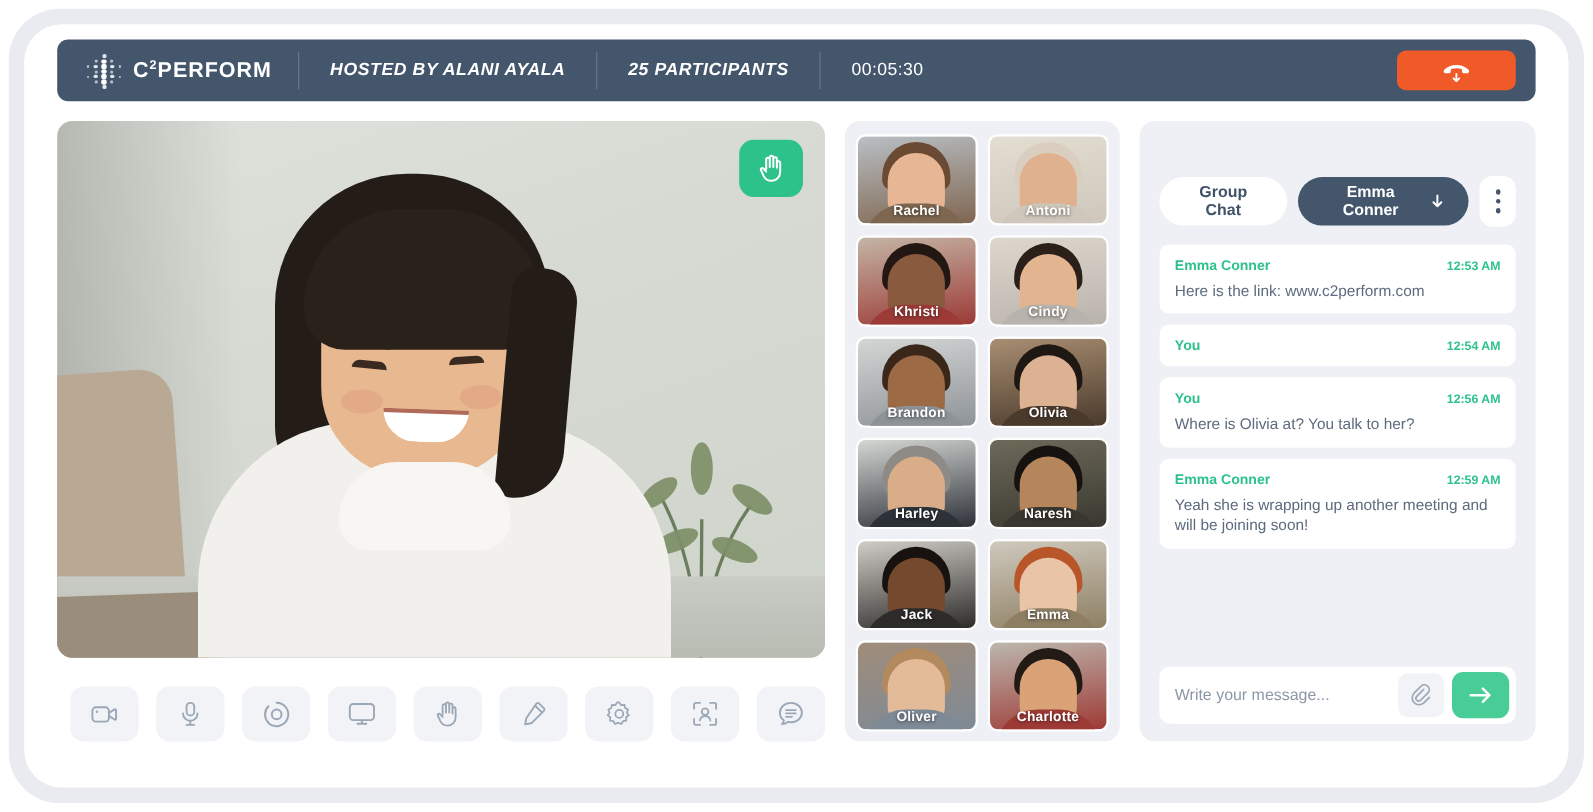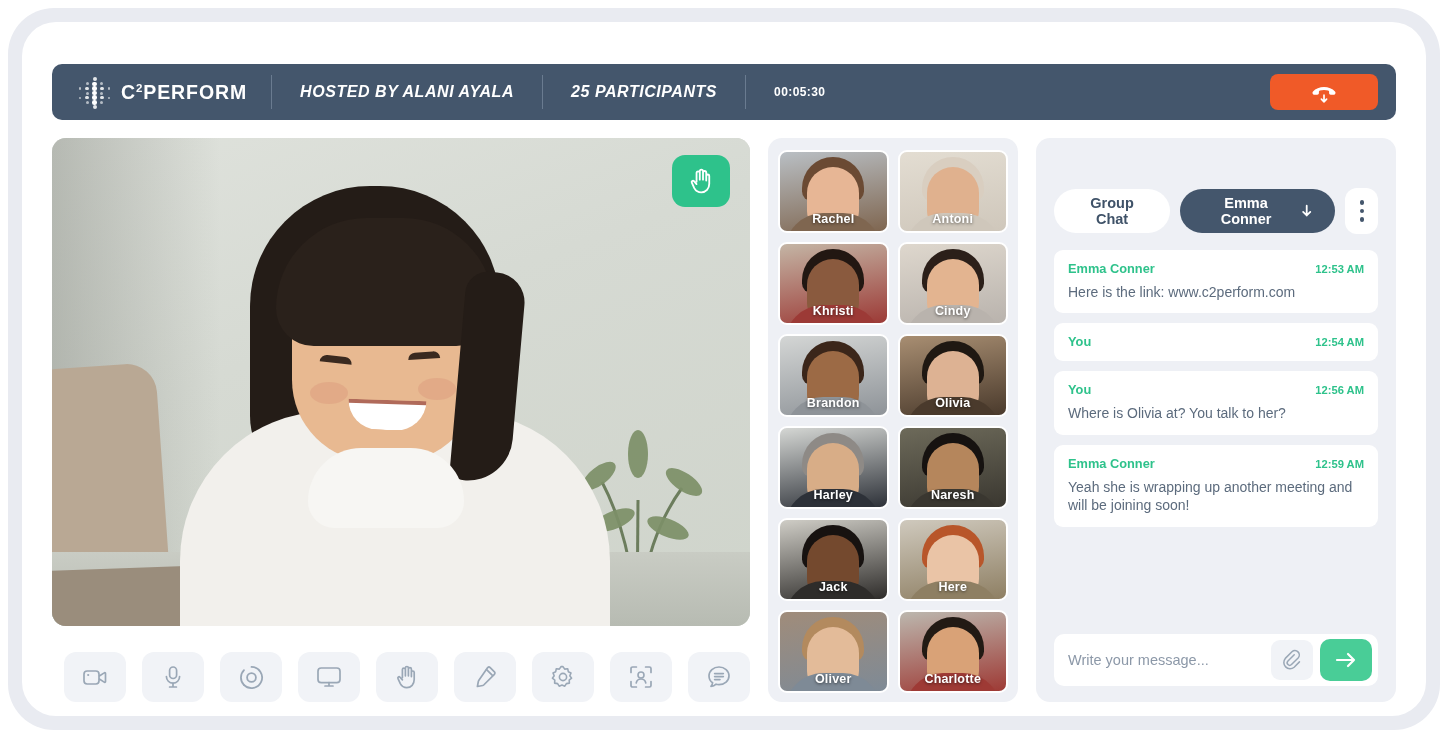--- a/index.html
+++ b/index.html
@@ -25,21 +25,21 @@
   }
   .card {
     position: absolute;
     left: 22px; top: 22px;
     width: 1404px; height: 694px;
     background: #ffffff;
     border-radius: 34px;
   }
   .inner {
     position: absolute;
-    left: 52px; top: 64px;
+    left: 52px; top: 36px;
     width: 1344px; height: 638px;
   }
 
   
   .header {
     height: 56px;
     background: #44566c;
     border-radius: 10px;
     display: flex;
     align-items: center;
@@ -58,21 +58,21 @@
   }
   .brand-name sup { font-size: 11.5px; vertical-align: super; font-weight: 700; }
   .divider { width: 1px; height: 34px; background: #6a7b90; }
   .hdr-item {
     color: #ffffff; font-size: 16px; font-weight: 700;
     letter-spacing: 0.55px; padding: 0 28px;
     white-space: nowrap;
     font-style: italic;
   }
   .hdr-time {
-    color: #ffffff; font-size: 12px; font-weight: 700;
+    color: #ffffff; font-size: 16px; font-weight: 400;
     letter-spacing: 0.4px; padding: 0 28px;
   }
   .end-call {
     position: absolute; right: 18px; top: 50%;
     transform: translateY(-50%);
     width: 108px; height: 36px;
     background: #f05a28;
     border: none; border-radius: 8px;
     display: flex; align-items: center; justify-content: center;
     cursor: pointer;
@@ -529,21 +529,21 @@
             <div class="t-hair" style="background: rgb(23, 18, 16);"></div>
             <div class="t-head" style="background: rgb(116, 73, 46);"></div>
             <div class="t-shoulder" style="background: rgb(46, 44, 42);"></div>
             <div class="t-name">Jack</div>
           </div>
           <div class="thumb">
             <div class="t-bg" style="background: linear-gradient(170deg, rgb(207, 201, 189), rgb(142, 127, 99));"></div>
             <div class="t-hair" style="background: rgb(184, 86, 42);"></div>
             <div class="t-head" style="background: rgb(234, 196, 166);"></div>
             <div class="t-shoulder" style="background: rgb(142, 127, 99);"></div>
-            <div class="t-name">Here</div>
+            <div class="t-name">Emma</div>
           </div>
           <div class="thumb">
             <div class="t-bg" style="background: linear-gradient(170deg, rgb(160, 140, 122), rgb(126, 138, 150));"></div>
             <div class="t-hair" style="background: rgb(179, 138, 94);"></div>
             <div class="t-head" style="background: rgb(227, 187, 153);"></div>
             <div class="t-shoulder" style="background: rgb(126, 138, 150);"></div>
             <div class="t-name">Oliver</div>
           </div>
           <div class="thumb">
             <div class="t-bg" style="background: linear-gradient(170deg, rgb(188, 183, 174), rgb(158, 58, 53));"></div>

